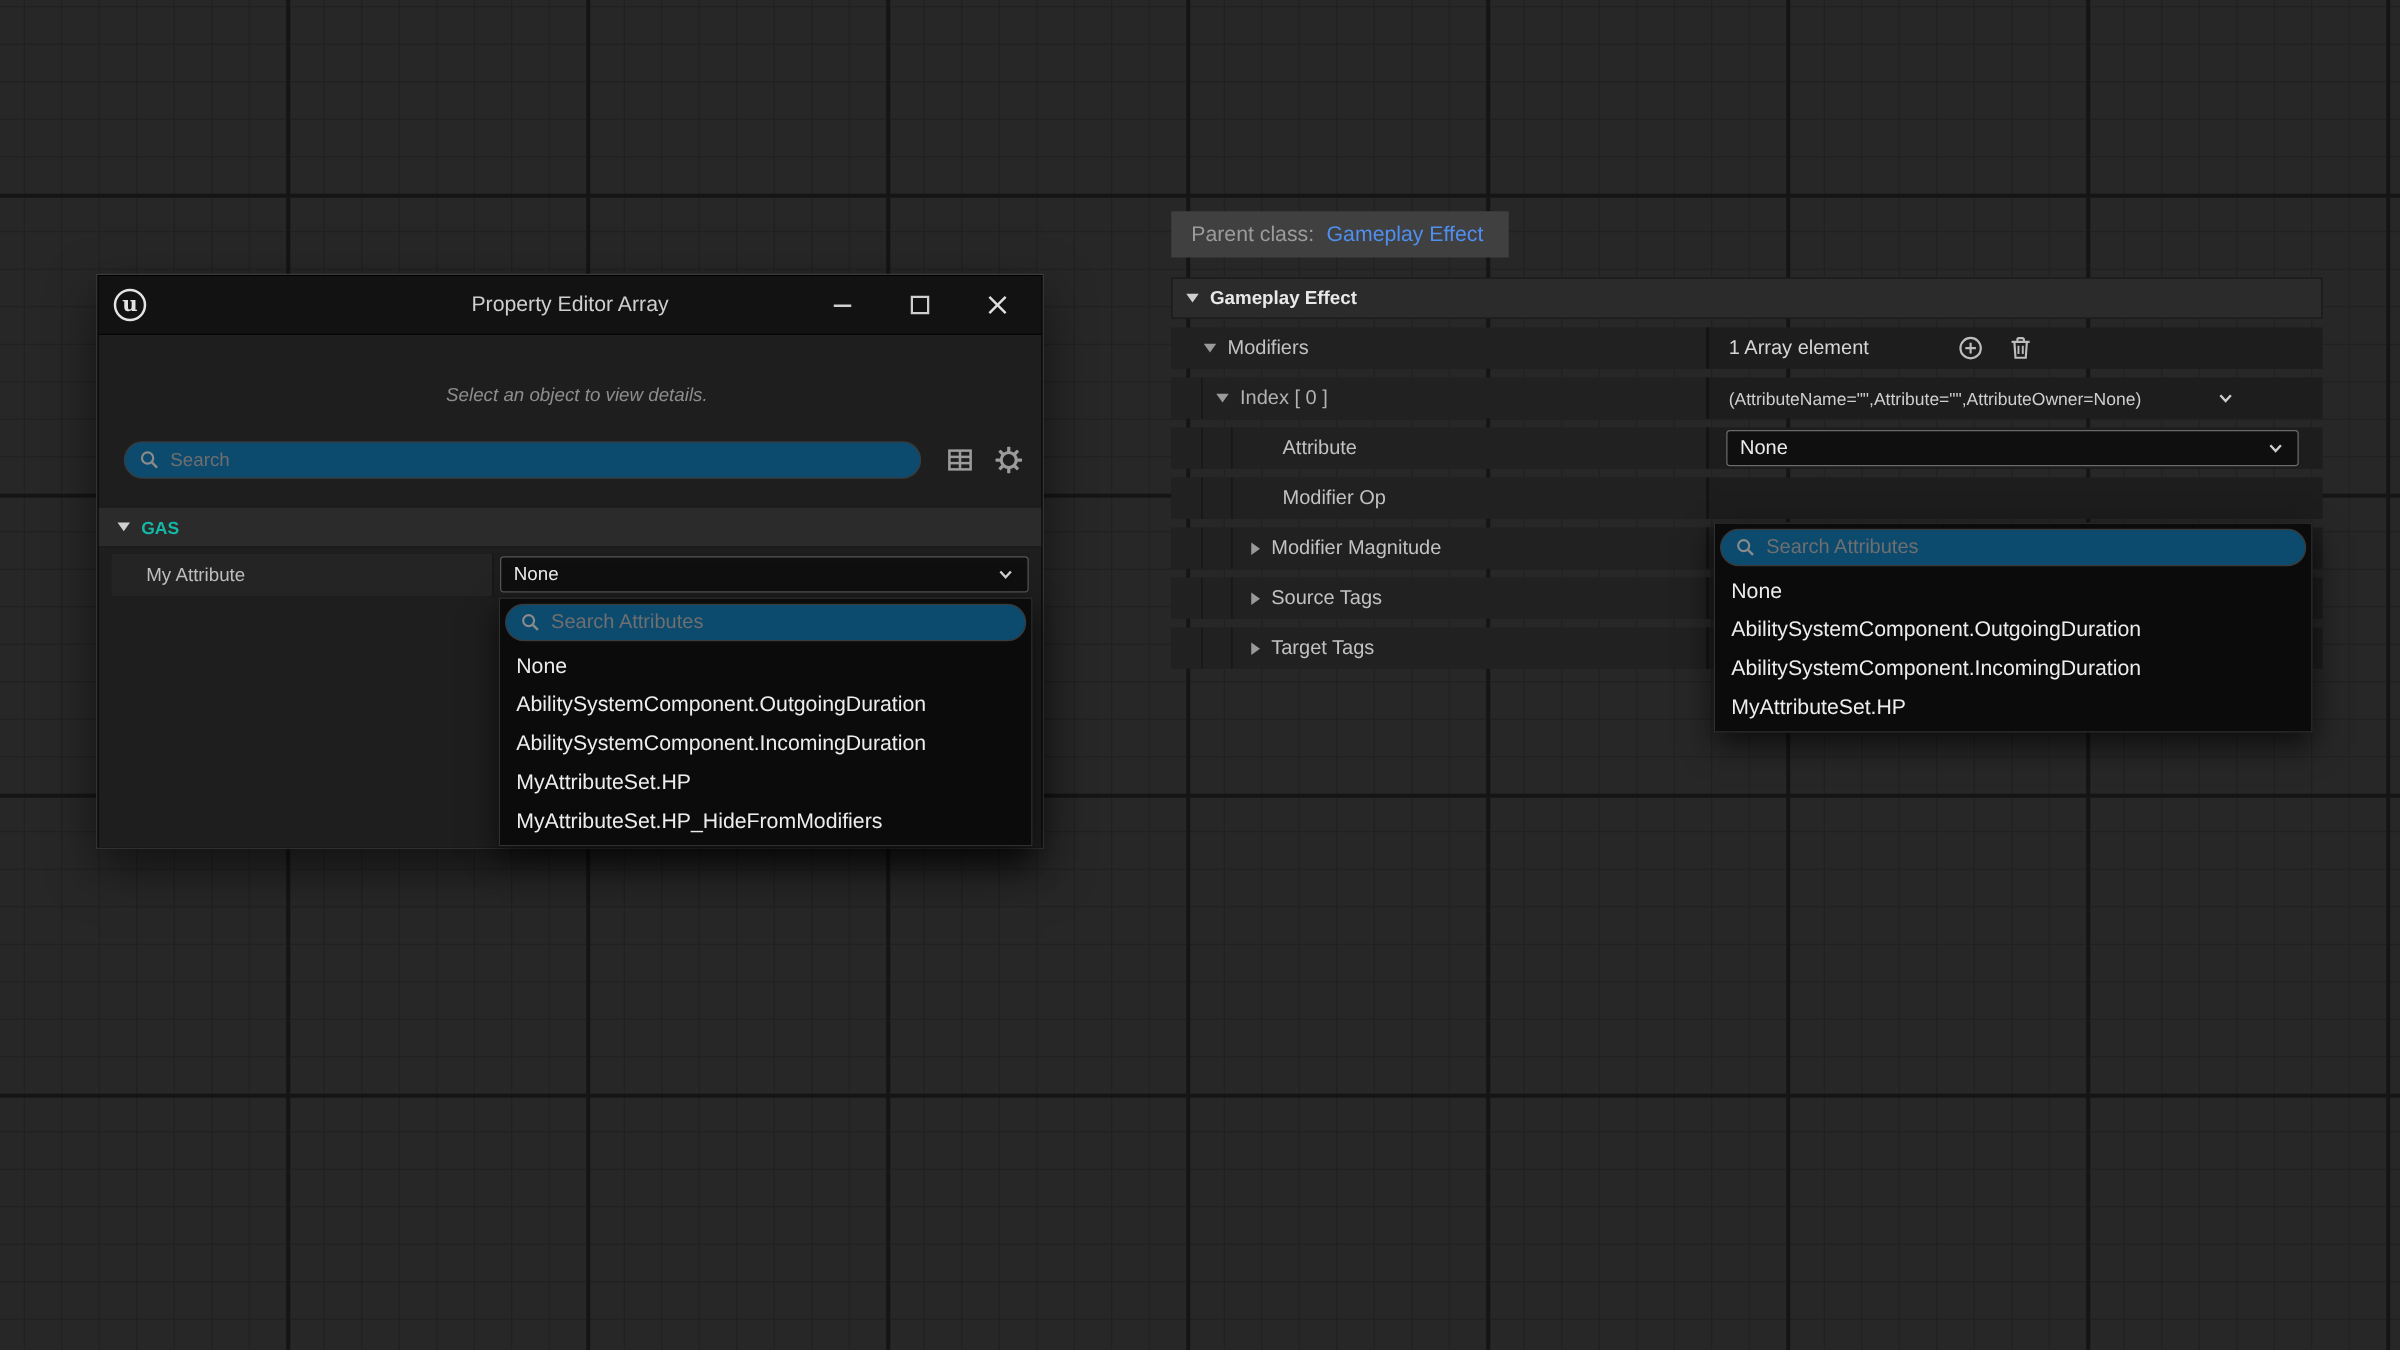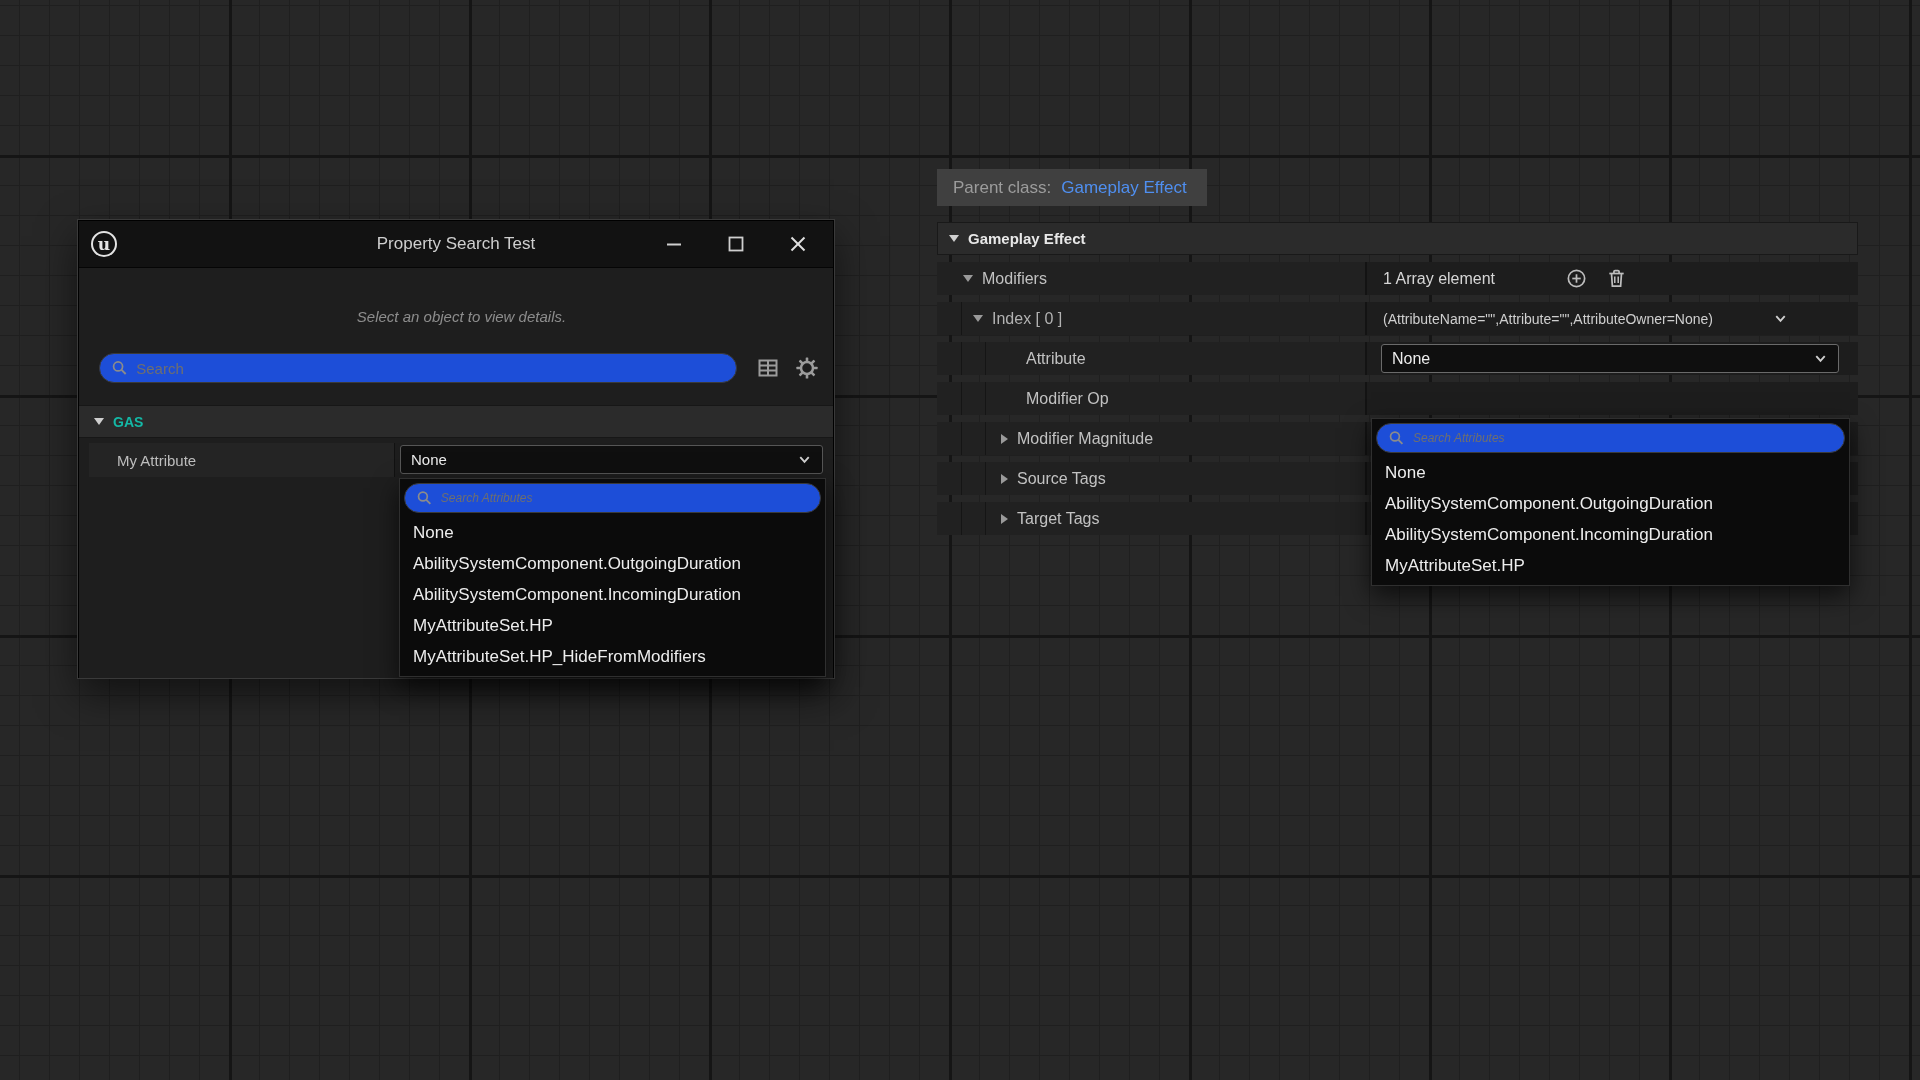--- a/index.html
+++ b/index.html
@@ -26,21 +26,21 @@
   .ue-logo{width:26px;height:26px;border:2px solid #e3e3e3;border-radius:50%;margin-left:12px;
     display:flex;align-items:center;justify-content:center;color:#e3e3e3;
     font-family:"DejaVu Serif", serif;font-size:17px;font-weight:bold;box-sizing:border-box;}
   .tb-title{position:absolute;left:0;right:0;text-align:center;color:#cfcfcf;font-size:17px;pointer-events:none;}
   .tb-controls{margin-left:auto;display:flex;height:100%;margin-right:4px;}
   .tb-btn{width:62px;height:100%;display:flex;align-items:center;justify-content:center;}
   .win-body{position:relative;height:410px;background:#1e1e1e;}
   .empty-msg{position:absolute;top:40px;left:0;right:0;text-align:center;font-style:italic;color:#8d8d8d;font-size:15px;padding-left:11px;}
 
   .search-row{position:absolute;top:85px;left:20px;right:14px;height:30px;display:flex;align-items:center;}
-  .search-box{height:30px;background:#1d4ed8;border:1px solid #3a3a3a;border-radius:15px;
+  .search-box{height:30px;background:#0c4a6e;border:1px solid #3a3a3a;border-radius:15px;
     display:flex;align-items:center;padding:0 11px;box-sizing:border-box;gap:8px;}
   .search-box input{background:transparent;border:none;outline:none;color:#d8d8d8;font-size:15px;width:100%;padding:0;}
   .search-box input::placeholder{color:#6f6f6f;}
   .main-search{width:648px;}
   .detail-icons{display:flex;gap:15px;margin-left:19px;align-items:center;}
 
   .cat-header{position:absolute;top:137px;left:0;right:0;height:33px;background:#2b2b2b;
     border-top:1px solid #171717;border-bottom:1px solid #171717;box-sizing:border-box;
     display:flex;align-items:center;padding-left:15px;gap:9px;color:#14b8a6;font-weight:bold;font-size:14px;}
 
@@ -49,21 +49,21 @@
     color:#bdbdbd;font-size:15px;box-sizing:border-box;border-right:1px solid #111;}
   .prop-value{flex:1;background:#1d1d1d;position:relative;}
 
   .combo{background:#0f0f0f;border:1px solid #565656;border-radius:3px;display:flex;align-items:center;
     padding:0 10px;box-sizing:border-box;color:#ececec;font-size:15px;}
   .combo .chev{margin-left:auto;}
 
   .dd{position:absolute;background:#0b0b0b;border:1px solid #2f2f2f;box-sizing:border-box;
     box-shadow:0 10px 24px rgba(0,0,0,.65);padding:4px;z-index:5;}
   .dd .search-box{border-radius:15px;margin-bottom:4px;}
-  .dd .search-box input{font-size:12px;font-style:italic;}
+  .dd .search-box input{font-size:16px;}
   .dd-item{height:31px;display:flex;align-items:center;padding:0 9px;color:#ededed;font-size:17px;white-space:nowrap;}
   .dd-left{left:320px;top:210px;width:427px;}
   .dd-right{left:1371px;top:418px;width:479px;position:absolute;}
 
   
   .parent-bar{position:absolute;left:937px;top:169px;height:37px;background:#404040;
     display:flex;align-items:center;padding:0 20px 0 16px;gap:10px;font-size:17px;}
   .parent-label{color:#9c9c9c;}
   .parent-link{color:#4f8ff0;}
 
@@ -138,21 +138,21 @@
   </symbol>
   <symbol id="i-close" viewBox="0 0 24 24">
     <line x1="5.5" y1="5.5" x2="18.5" y2="18.5" stroke="#e0e0e0" stroke-width="2"></line>
     <line x1="18.5" y1="5.5" x2="5.5" y2="18.5" stroke="#e0e0e0" stroke-width="2"></line>
   </symbol>
 </svg>
 
 <div class="pe-window">
   <div class="titlebar">
     <div class="ue-logo">u</div>
-    <div class="tb-title">Property Search Test</div>
+    <div class="tb-title">Property Editor Array</div>
     <div class="tb-controls">
       <div class="tb-btn">
         <svg width="24" height="24">
             <use href="#i-min"></use>
           </svg>
       </div>
       <div class="tb-btn">
         <svg width="24" height="24">
             <use href="#i-max"></use>
           </svg>

